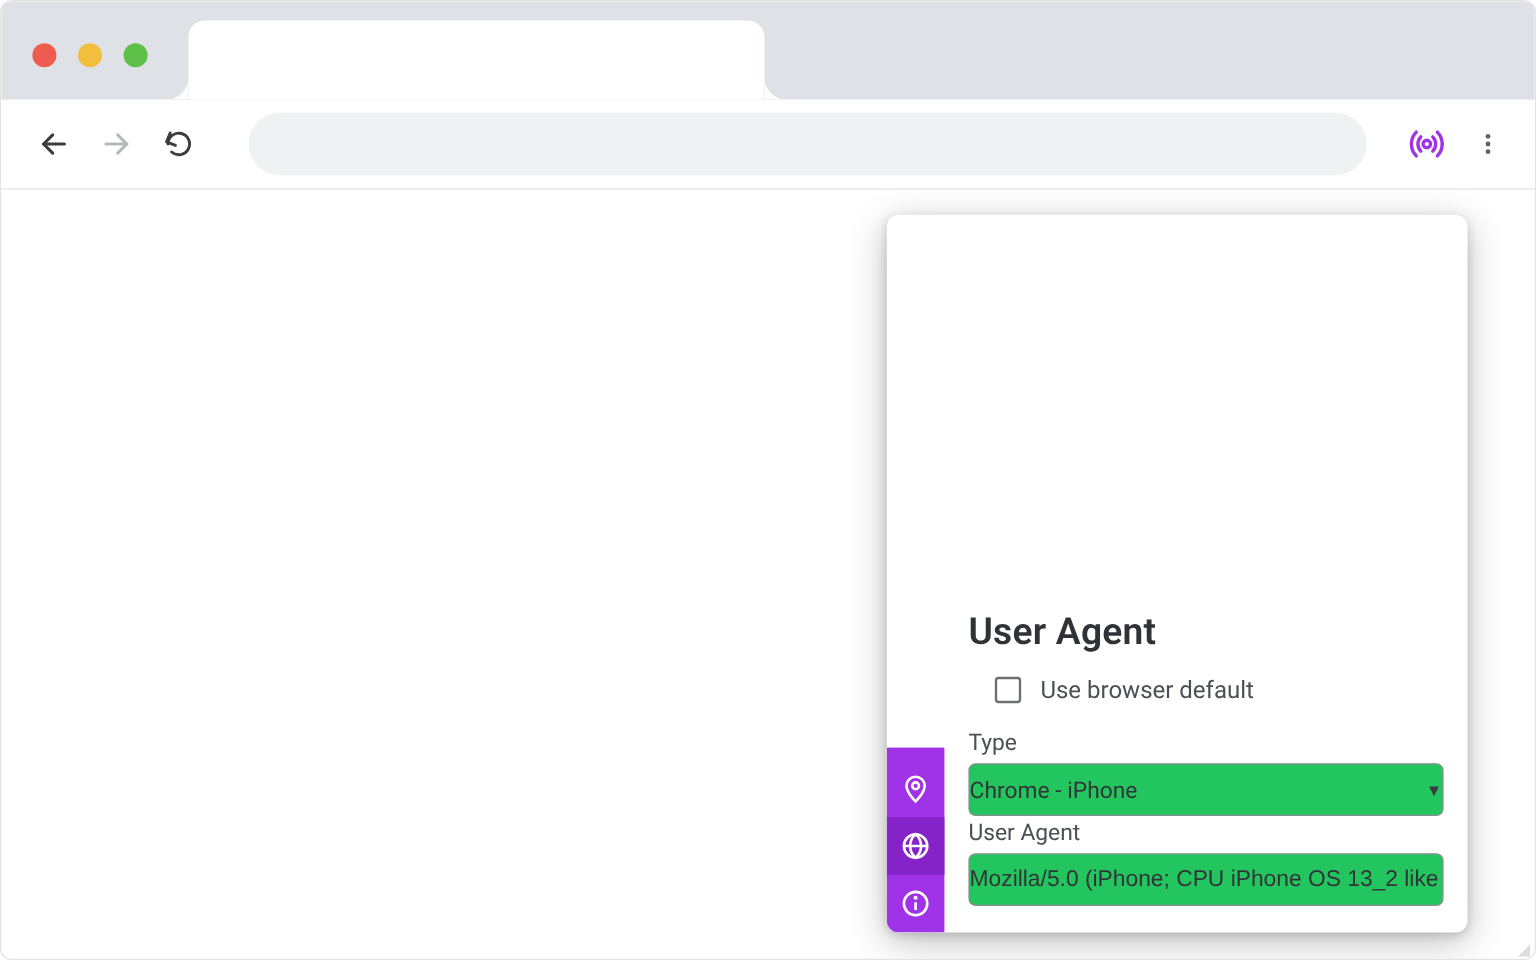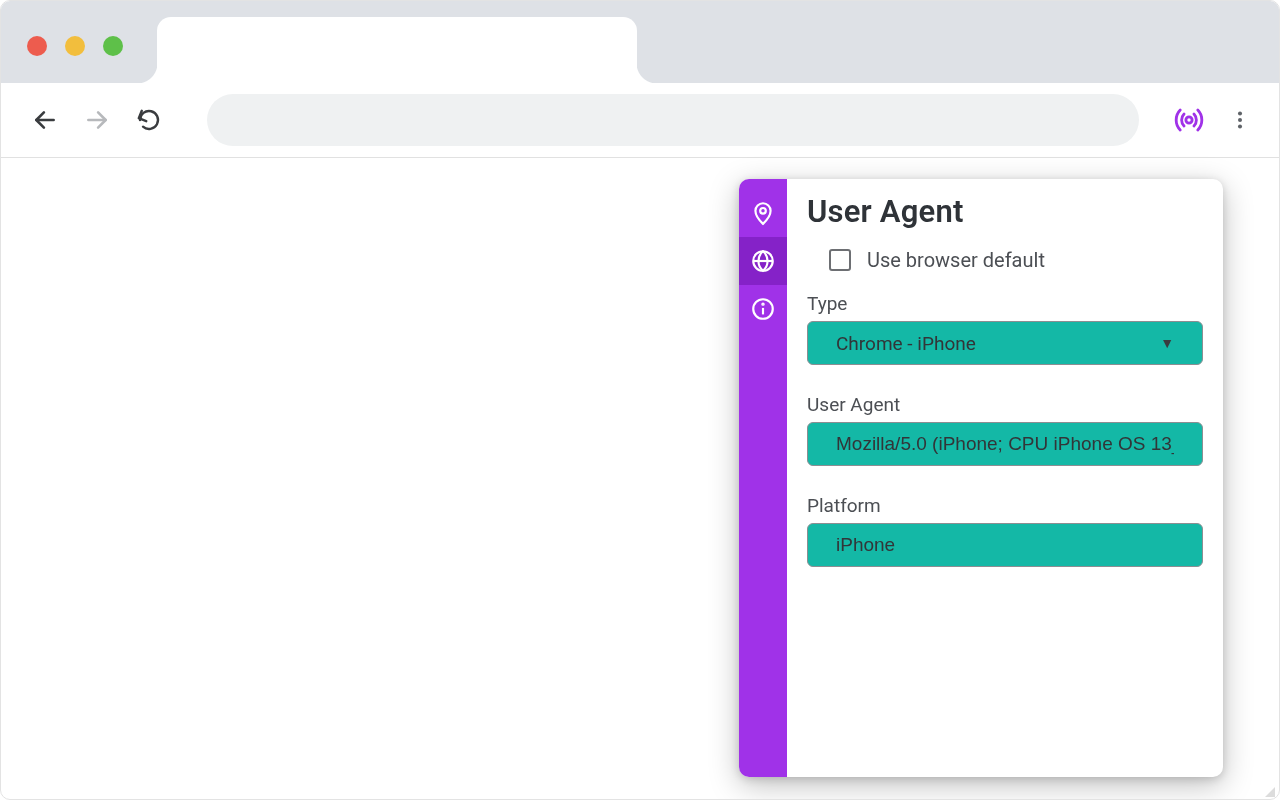--- a/index.html
+++ b/index.html
@@ -30,37 +30,38 @@
   .ext-btn { width:40px; height:40px; display:flex; align-items:center; justify-content:center; cursor:pointer; }
   .ext-btn svg { width:34px; height:34px; stroke:#a032e8; }
   .menu-btn { width:30px; height:40px; display:flex; align-items:center; justify-content:center; cursor:pointer; margin-left:4px; color:#5f6368;}
   .menu-btn svg{ width:22px; height:22px;}
 
   
   .popup {
     position:absolute; top:178px; left:738px; width:484px; height:598px;
     background:#fff; border-radius:10px; display:flex; overflow:hidden;
     box-shadow: 0 8px 30px rgba(0,0,0,.25), 0 2px 8px rgba(0,0,0,.15);
+    align-items: flex-end;
   }
   .popup-sidebar { width:48px; background:#a032e8; display:flex; flex-direction:column; align-items:center; padding-top:10px; gap:0; }
   .sb-item { width:48px; height:48px; display:flex; align-items:center; justify-content:center; color:#fff; cursor:pointer; }
   .sb-item.active { background:#8522c8; }
   .sb-item svg{ width:26px; height:26px; stroke:#fff; fill:none; stroke-width:2;}
 
   .popup-body { flex:1; padding:14px 20px 20px 20px; color:#2f3338; }
   .popup-title { font-size:31px; font-weight:600; color:#2f3338; margin-bottom:18px; letter-spacing:.2px;}
   .chk-row { display:flex; align-items:center; gap:16px; margin-bottom:20px;margin-left:22px; }
   .chk { width:22px; height:22px; border:2px solid #6d6f73; border-radius:3px; background:#fff; cursor:pointer; }
   .chk-label { font-size:20px; color:#4c4f54; }
 
-  .field { margin-bottom:28px; }
+  .field { margin-bottom:2px; }
   .field-label { font-size:19px; color:#4c4f54; margin-bottom:6px; display:block;}
   .select, .text-input {
-    width:100%; height:44px; border:1px solid #8c8e92; border-radius:6px; background:#14b8a6;
-    font-size:19px; color:#323538; padding:0 28px; outline:none;
+    width:100%; height:44px; border:1px solid #8c8e92; border-radius:6px; background:#22c55e;
+    font-size:19px; color:#323538; padding:0 0; outline:none;
   }
   .select { display:flex; align-items:center; justify-content:space-between; cursor:pointer; }
   .select .caret { font-size:14px; color:#3a3c3f; }
   .text-input { line-height:44px; white-space:nowrap; overflow:hidden; }
 
   
   .resize-hint{position:absolute; right:4px; bottom:2px; width:16px;height:16px; opacity:.35;}
   .resize-hint::before{content:""; position:absolute; right:0; bottom:0; width:0;height:0; border-bottom:10px solid #9a9a9a; border-left:10px solid transparent;}
 </style>
 </head>
@@ -153,21 +154,17 @@
           <span>Chrome - iPhone</span>
           <span class="caret">▼</span>
         </div>
       </div>
 
       <div class="field">
         <label class="field-label">User Agent</label>
         <input class="text-input" type="text" value="Mozilla/5.0 (iPhone; CPU iPhone OS 13_2 like" style="">
       </div>
 
-      <div class="field">
-        <label class="field-label">Platform</label>
-        <input class="text-input" type="text" value="iPhone" style="">
-      </div>
     </div>
   </div>
 
   <div class="resize-hint"></div>
 </div>
 
 </body></html>

